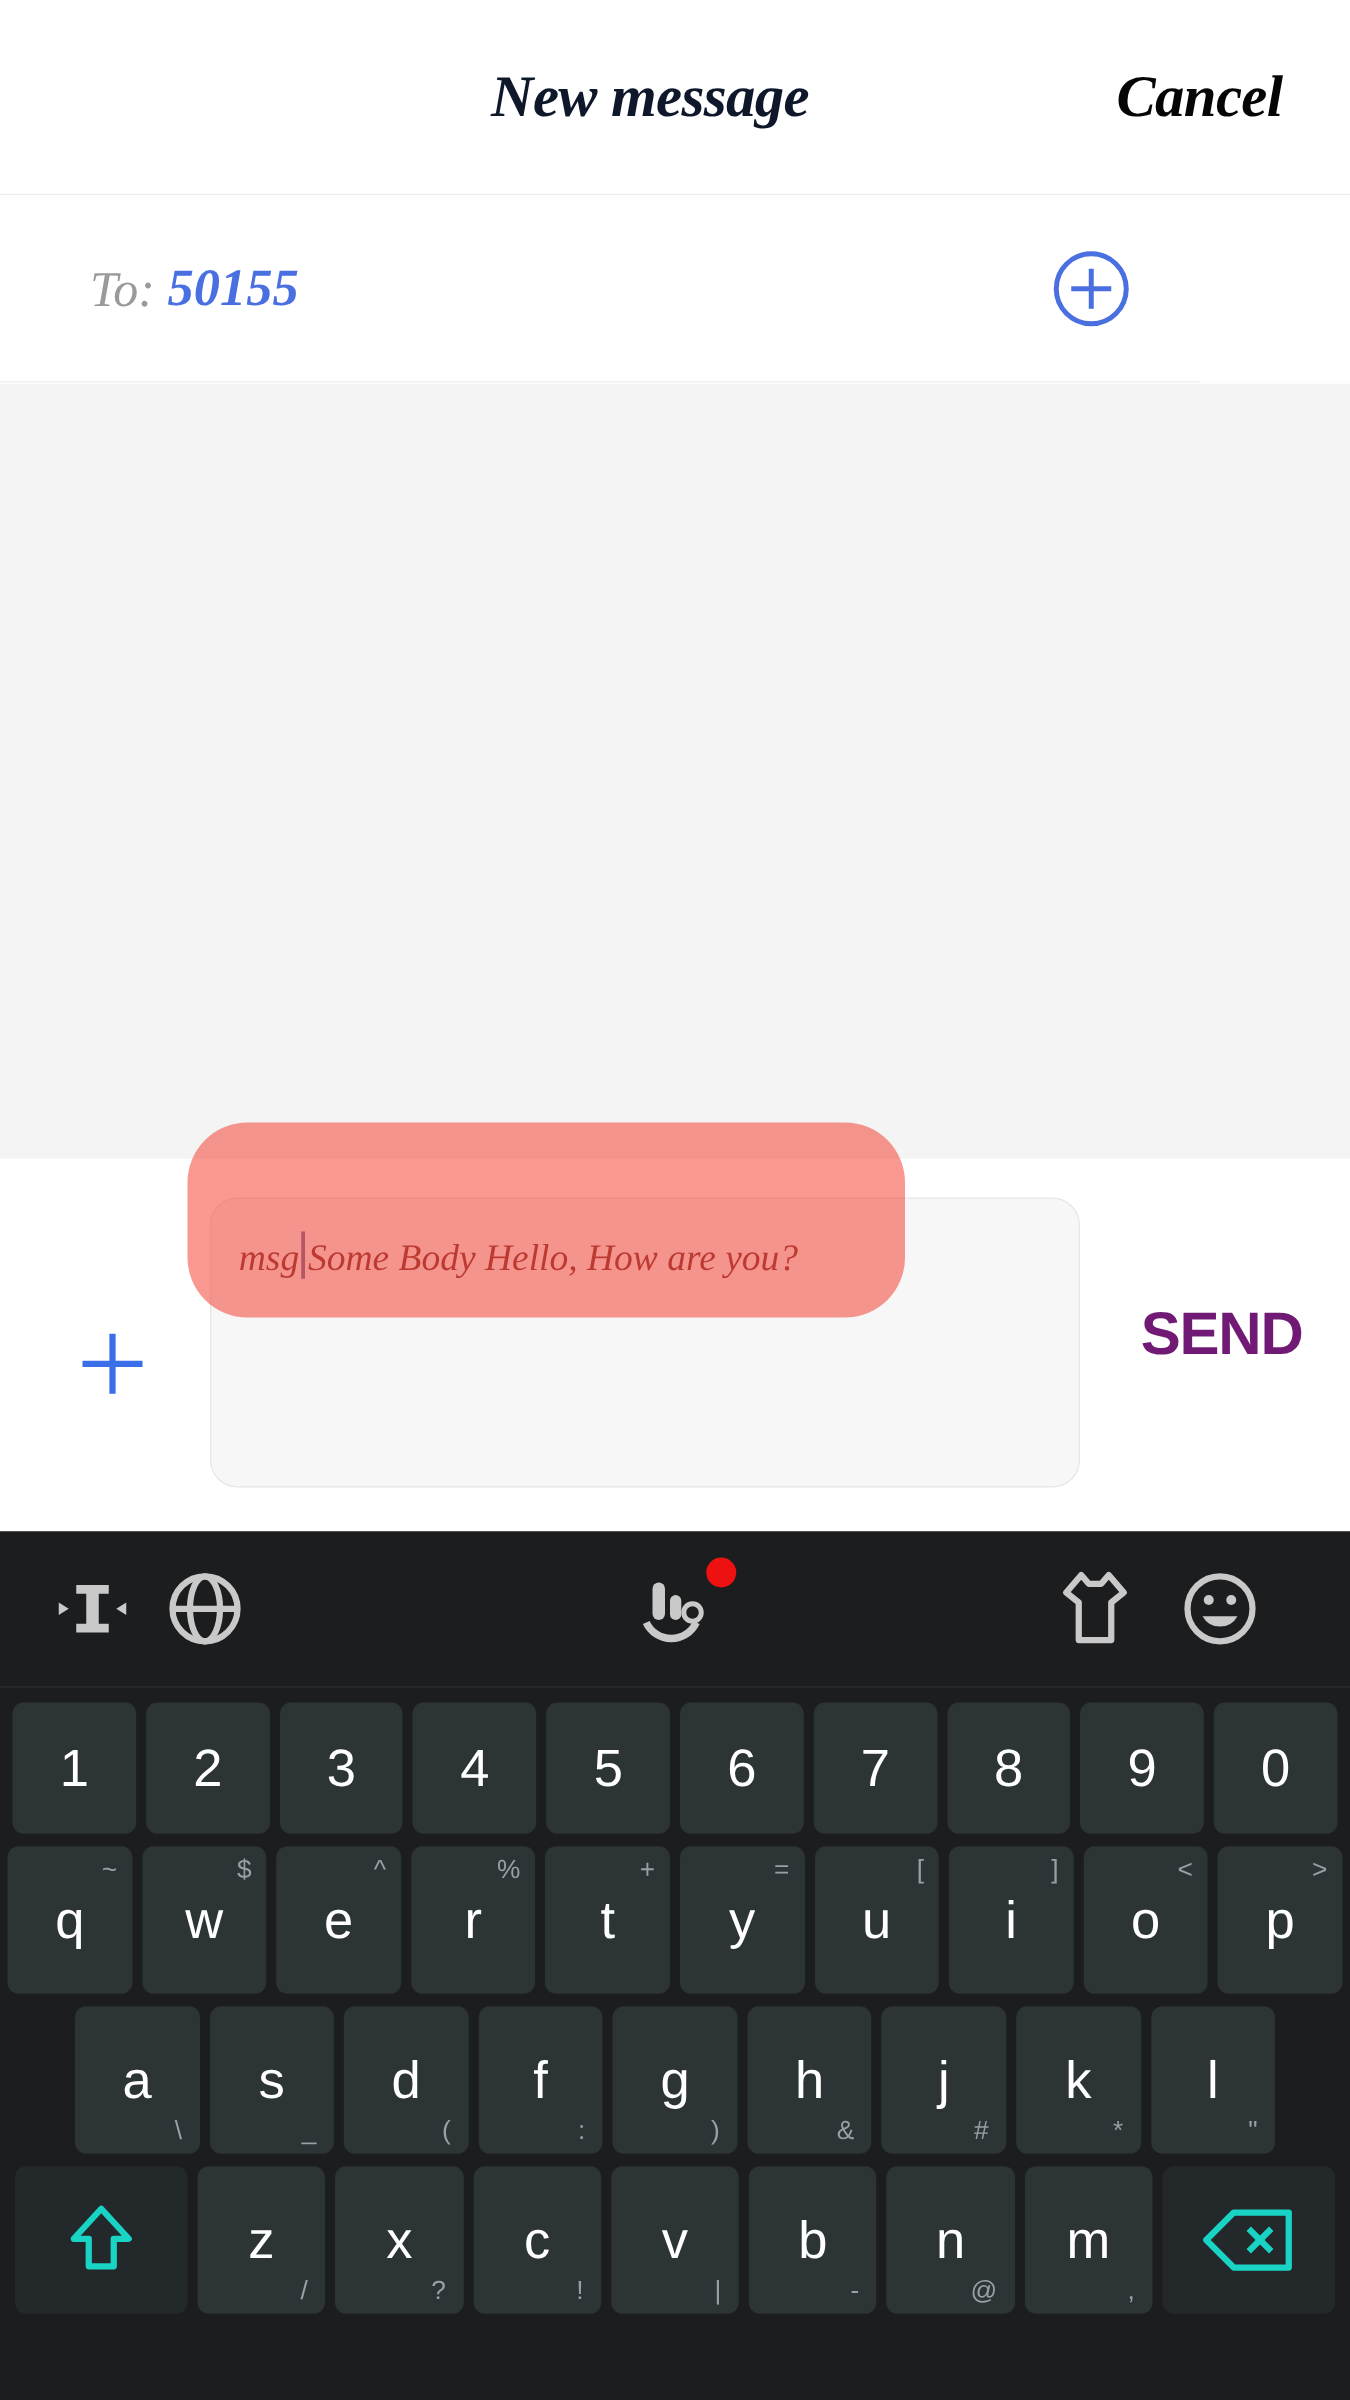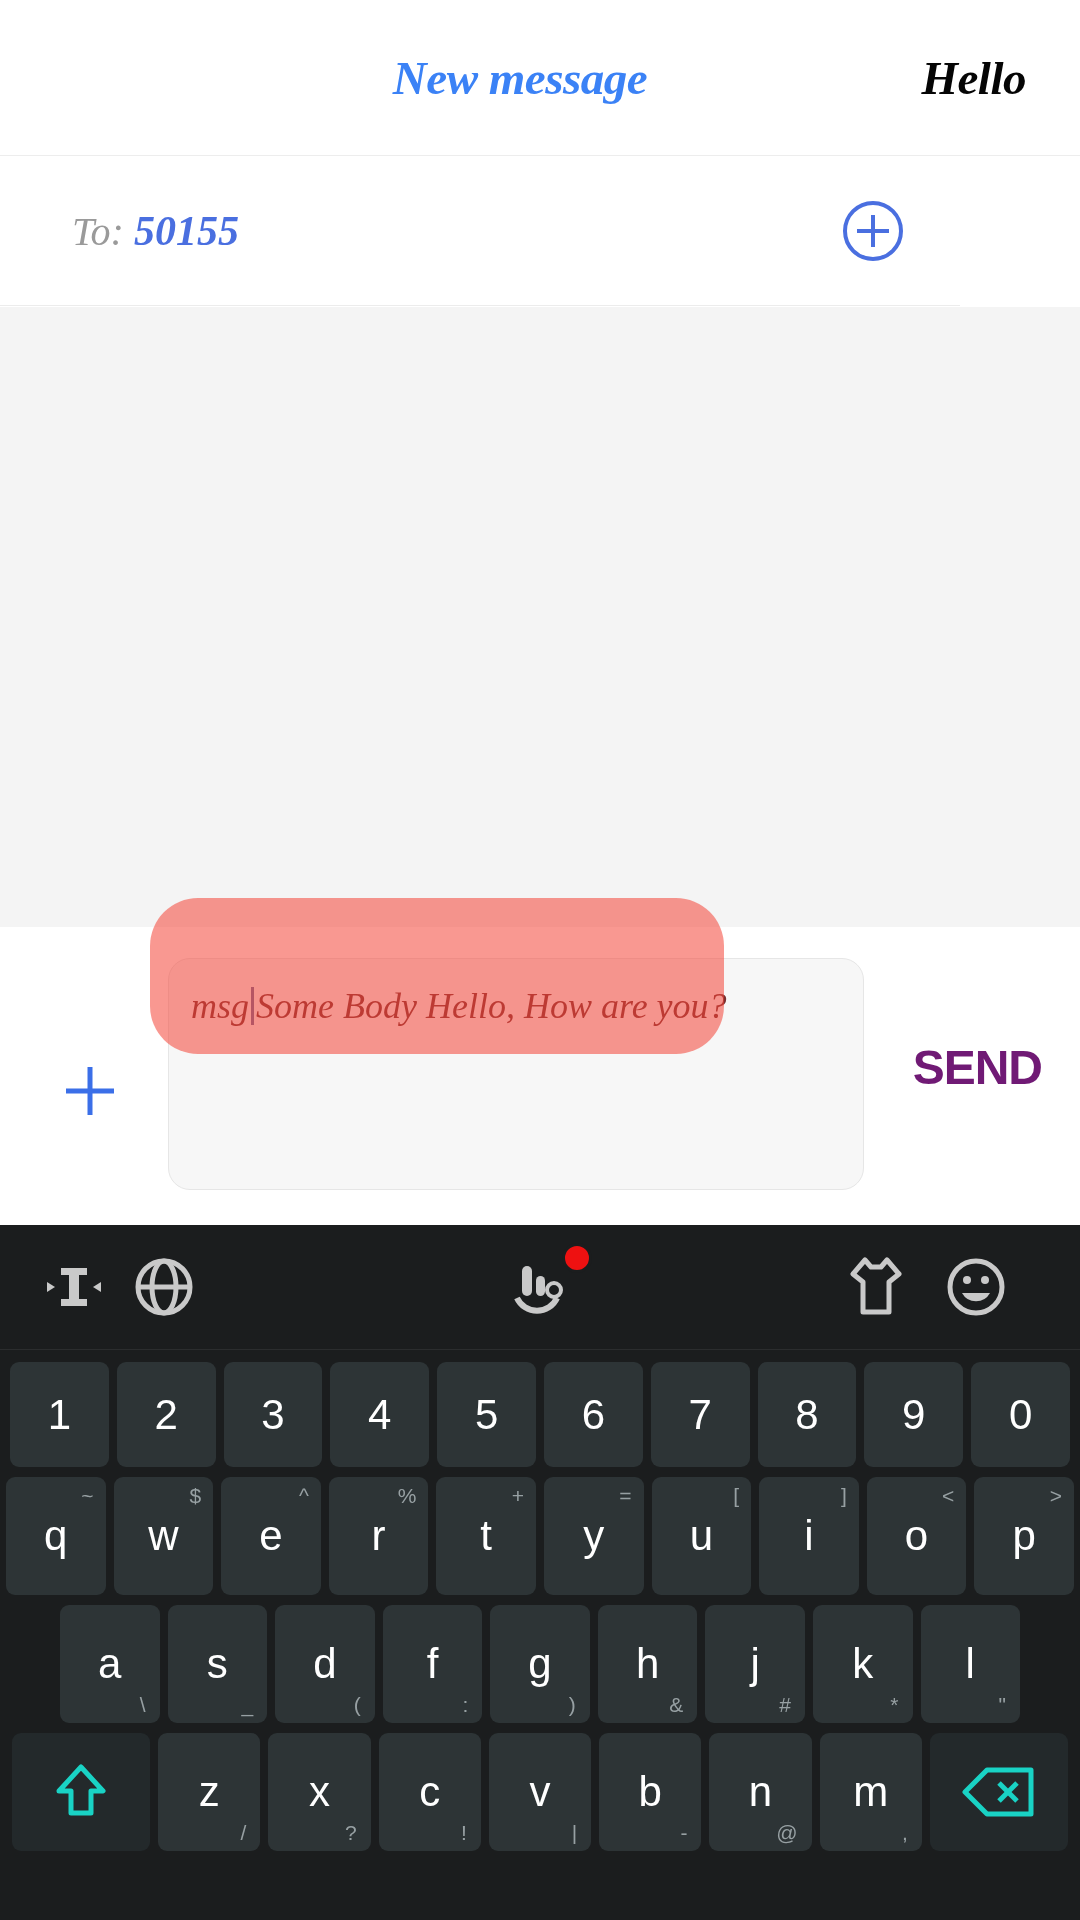--- a/index.html
+++ b/index.html
@@ -15,21 +15,21 @@
   .header {
     position:absolute; left:0; top:0; width:1080px; height:156px;
     background:#ffffff;
     border-bottom:1px solid #ededed;
   }
   .header-title {
     position:absolute; left:0; top:0; width:1080px; height:155px;
     display:flex; align-items:center; justify-content:center;
     font-family:"Liberation Serif", serif;
     font-style:italic; font-weight:bold;
-    font-size:47px; color:#3b82f6;
+    font-size:47px; color:#0f172a;
     letter-spacing:-0.5px;
     padding-right:40px;
   }
   .header-cancel {
     position:absolute; right:54px; top:0; height:155px;
     display:flex; align-items:center;
     font-family:"Liberation Serif", serif;
     font-style:italic; font-weight:bold;
     font-size:47px; color:#050505;
     letter-spacing:-0.5px;
@@ -82,21 +82,21 @@
     width:696px; height:232px;
     background:#f7f7f7;
     border:1px solid #e6e6e6;
     border-radius:22px;
   }
   .msg-input-text {
     position:absolute; left:22px; top:26px;
     width:650px;
     font-family:"Liberation Serif", serif;
     font-style:italic;
-    font-size:36px; color:#7a3030;
+    font-size:30px; color:#7a3030;
     white-space:nowrap; overflow:hidden;
   }
   .send-btn {
     position:absolute; right:38px; top:1040px;
     font-family:"Liberation Sans", sans-serif;
     font-weight:bold; font-size:48px;
     color:#701a75; letter-spacing:-1px;
     cursor:pointer;
   }
 
@@ -167,21 +167,21 @@
   .row-z .key { flex:1; font-size:42px; }
   .row-z .key-wide { flex:1.35; background:#23292b; }
 </style>
 </head>
 <body>
 
 <div id="app">
 
   <div class="header">
     <div class="header-title">New message</div>
-    <div class="header-cancel">Hello</div>
+    <div class="header-cancel">Cancel</div>
   </div>
 
   <div class="recipient-row">
     <div class="recipient-field">
       <span class="recipient-label">To:</span>
       <span class="recipient-value">50155</span>
     </div>
     <div class="add-contact-btn">
       <svg width="62" height="62" viewBox="0 0 62 62">
         <circle cx="31" cy="31" r="28" fill="none" stroke="#4a6fe0" stroke-width="4"></circle>

